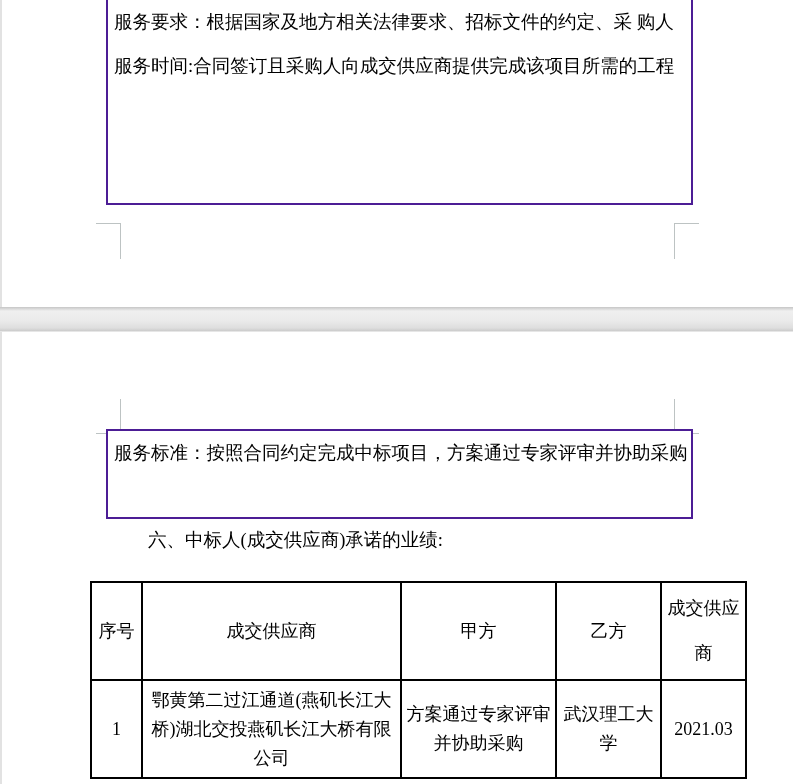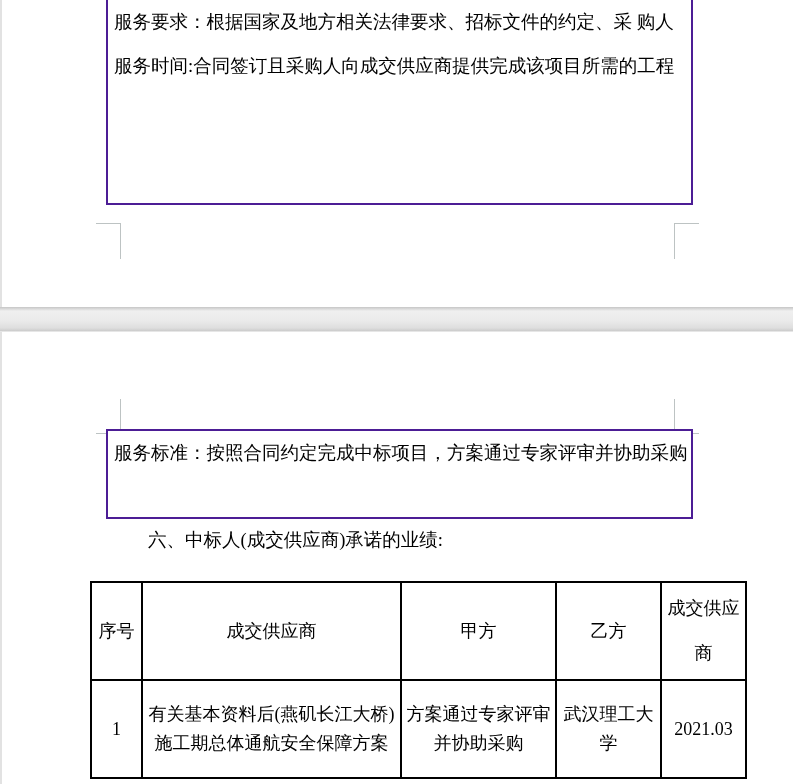--- a/index.html
+++ b/index.html
@@ -148,19 +148,19 @@
   <tbody>
     <tr class="header-row">
       <td>序号</td>
       <td>成交供应商</td>
       <td>甲方</td>
       <td>乙方</td>
       <td>成交供应商</td>
     </tr>
     <tr class="data-row">
       <td>1</td>
-      <td>有关基本资料后(燕矶长江大桥)施工期总体通航安全保障方案</td>
+      <td>鄂黄第二过江通道(燕矶长江大桥)湖北交投燕矶长江大桥有限公司</td>
       <td>方案通过专家评审并协助采购</td>
       <td>武汉理工大学</td>
       <td>2021.03</td>
     </tr>
   </tbody>
 </table>
 
 </body></html>

